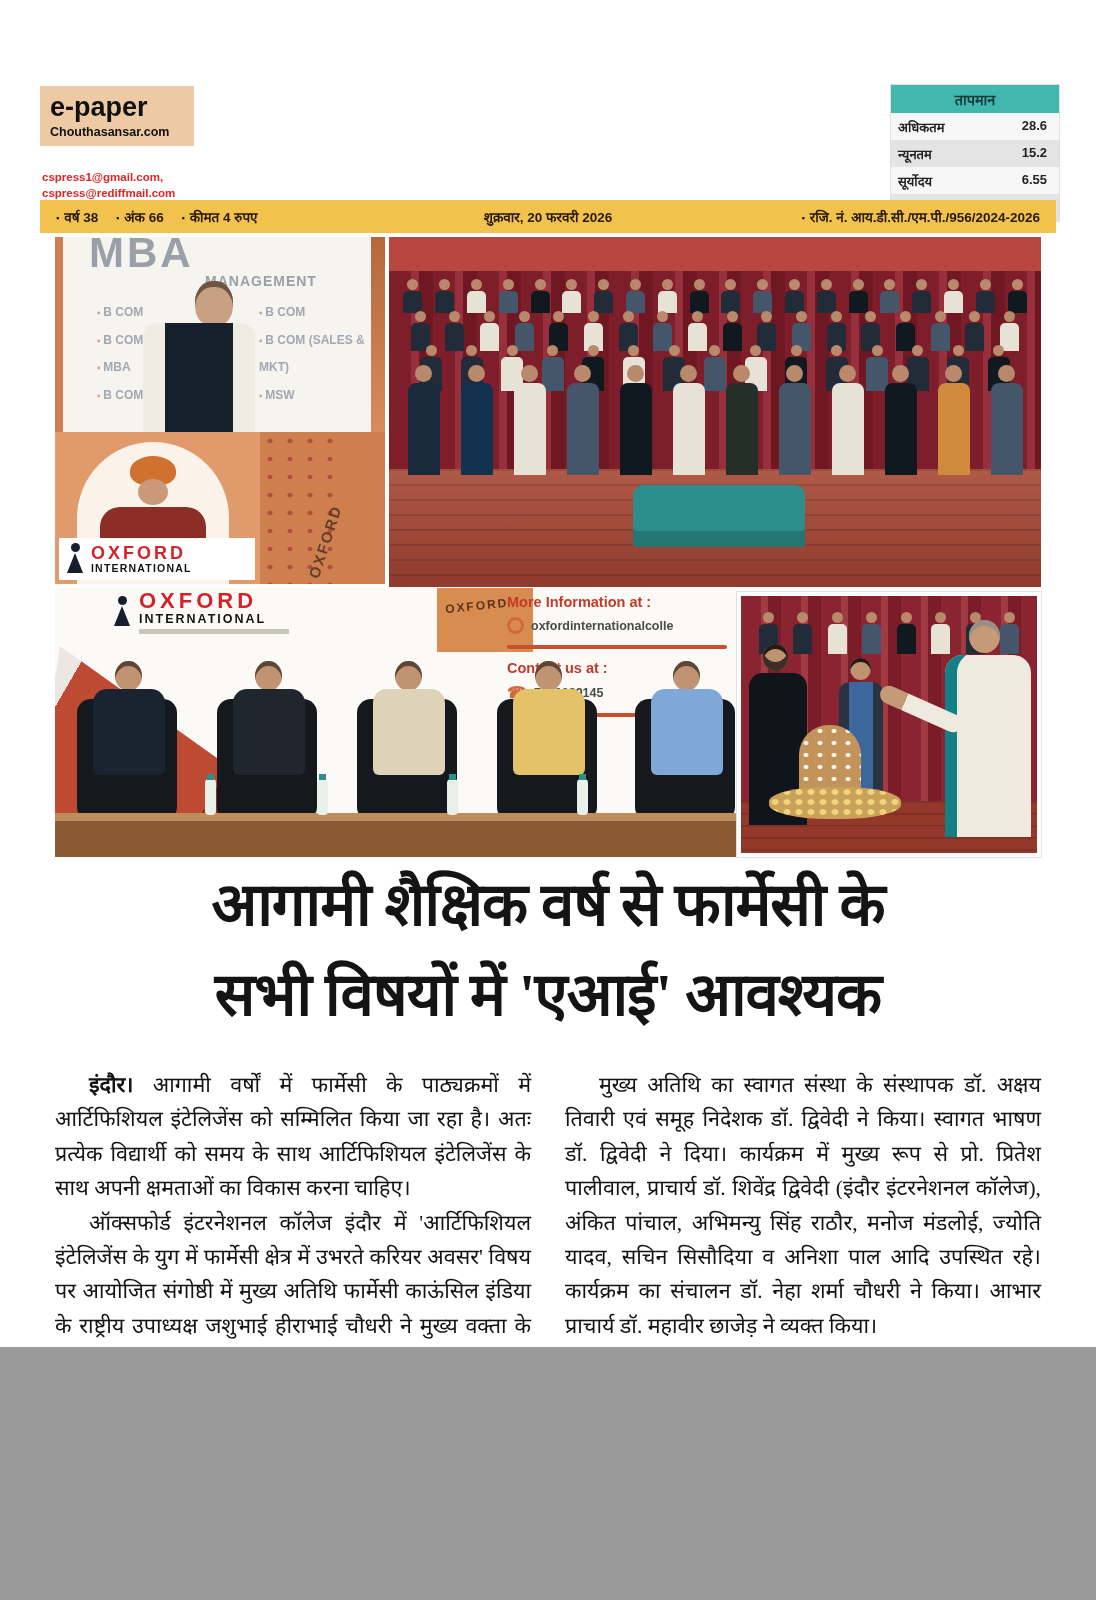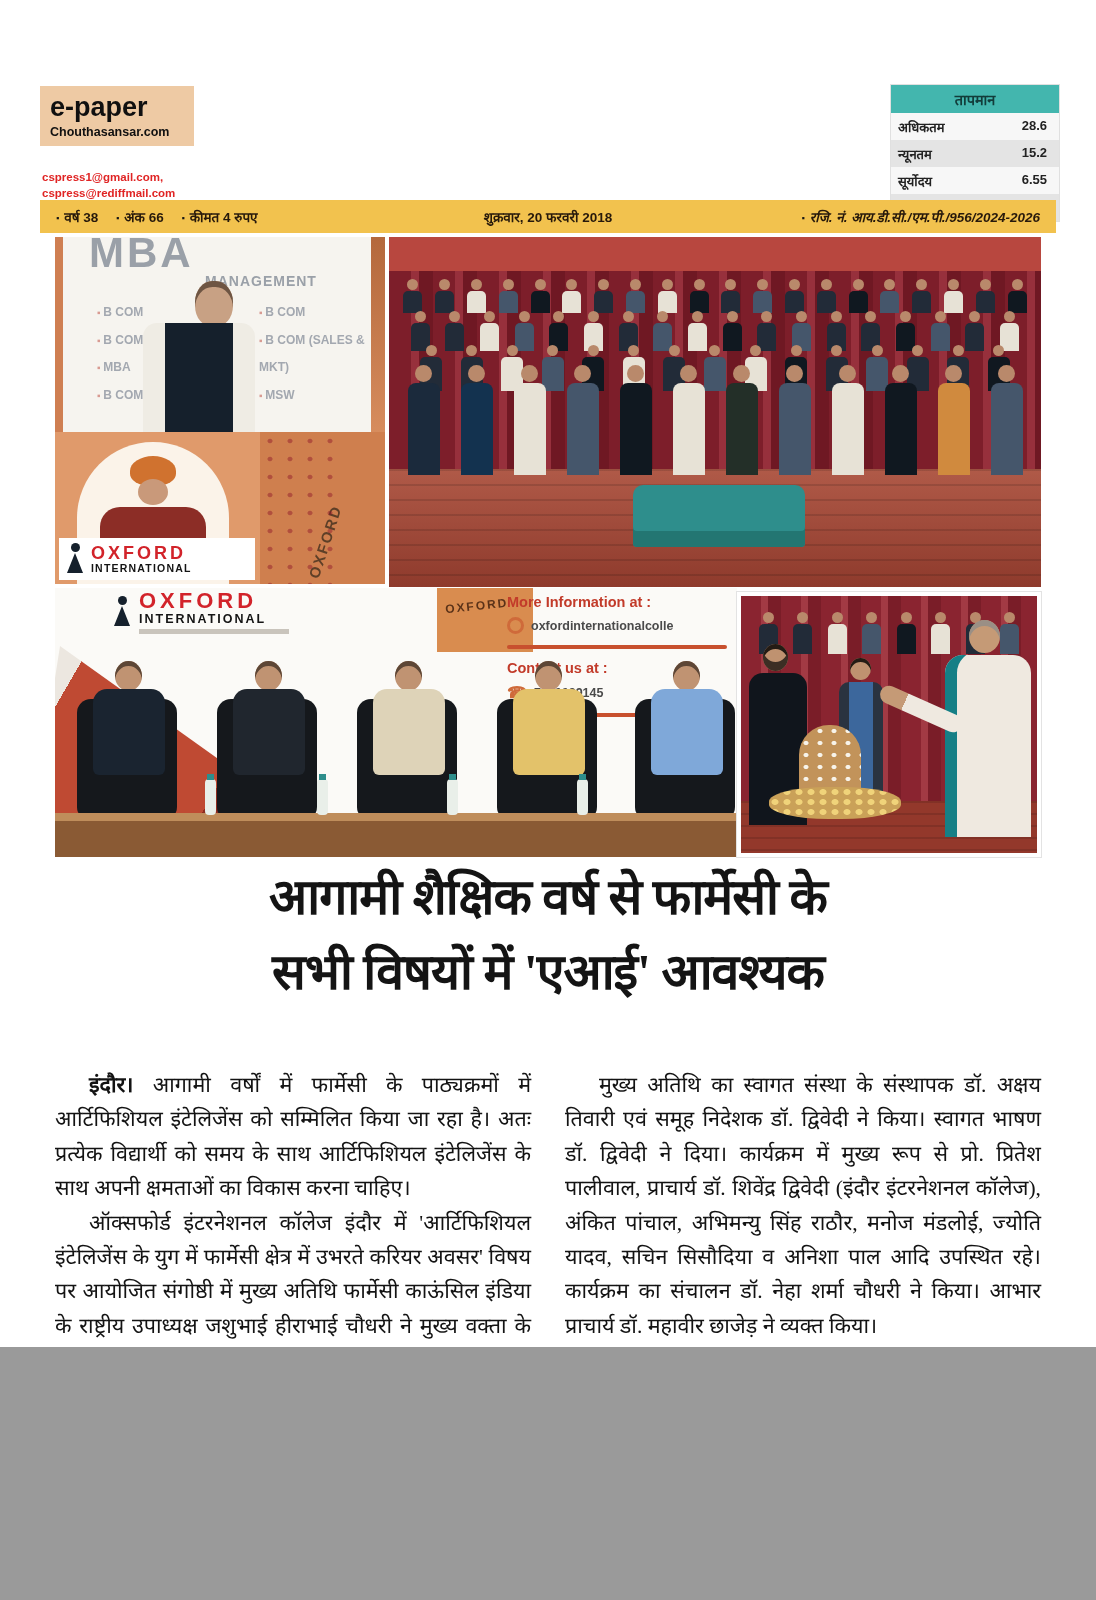--- a/index.html
+++ b/index.html
@@ -42,21 +42,21 @@
 
   
   .infobar {
     position:absolute; left:40px; right:40px; top:200px; height:33px;
     background:var(--infobar_yellow,#f2c24e); display:flex; align-items:center;
     justify-content:space-between; padding:0 16px; font-size:13.5px; font-weight:800; color:#27190b;
   }
   .infobar .sq { font-size:9px; margin-right:5px; position:relative; top:-1px; color:#151515; }
   .infobar-left span.item { margin-right:14px; }
   .infobar-date { position:absolute; left:50%; transform:translateX(-50%); }
-  .infobar-right { font-style:italic; }
+  .infobar-right { }
 
   
   .collage { position:absolute; left:55px; top:237px; width:986px; height:620px; background:#fff; }
   .photo { position:absolute; overflow:hidden; }
 
   
   .ph-speaker { left:0; top:0; width:330px; height:347px; background:#f6f4ef; }
   .sp-strip-left { position:absolute; left:0; top:0; width:8px; height:64%; background:#cf7f52; }
   .sp-strip-right{ position:absolute; right:0; top:0; width:14px; height:60%;
     background:linear-gradient(#b4683c,#d98f60); }
@@ -189,21 +189,21 @@
   .rt-statue { position:absolute; left:58px; bottom:44px; width:62px; height:84px;
     background:#c2935a; border-radius:30px 30px 10px 10px;
     background-image:radial-gradient(#f7f3ea 2px, rgba(0,0,0,0) 3px); background-size:14px 12px; }
   .rt-flowers { position:absolute; left:28px; bottom:34px; width:132px; height:32px; border-radius:45%;
     background-color:#caa158;
     background-image:radial-gradient(#f0d37a 3px, rgba(0,0,0,0) 4px); background-size:12px 10px; }
 
   
   .headline { position:absolute; left:40px; right:40px; top:860px; text-align:center;
     color:var(--headline_black,#141414); font-weight:800; font-family:"Liberation Serif", serif; }
-  .headline .l { font-size:50px; line-height:1.5; letter-spacing:-1px; }
+  .headline .l { font-size:60px; line-height:1.5; letter-spacing:-1px; }
 
   
   .article { position:absolute; left:55px; top:1068px; width:986px; display:flex; gap:34px;
     font-family:"Liberation Serif", serif; font-size:21.5px; line-height:1.6; color:#131313;
     text-align:justify; }
   .col { width:476px; }
   .col p { text-indent:34px; }
   .dateline { font-weight:800; }
 </style>
 </head>
@@ -243,21 +243,21 @@
       </div>
     </div>
   </div>
 
   <div class="infobar">
     <div class="infobar-left">
       <span class="item"><span class="sq">▪</span><span>वर्ष 38</span></span>
       <span class="item"><span class="sq">▪</span><span>अंक 66</span></span>
       <span class="item"><span class="sq">▪</span><span>कीमत 4 रुपए</span></span>
     </div>
-    <div class="infobar-date">शुक्रवार, 20 फरवरी 2018</div>
+    <div class="infobar-date">शुक्रवार, 20 फरवरी 2026</div>
     <div class="infobar-right">
       <span class="sq">▪</span><span>रजि. नं. आय.डी.सी./एम.पी./956/2024-2026</span>
     </div>
   </div>
 
   <div class="collage">
 
     <div class="photo ph-speaker">
       <div class="sp-strip-left"></div>
       <div class="sp-strip-right"></div>

